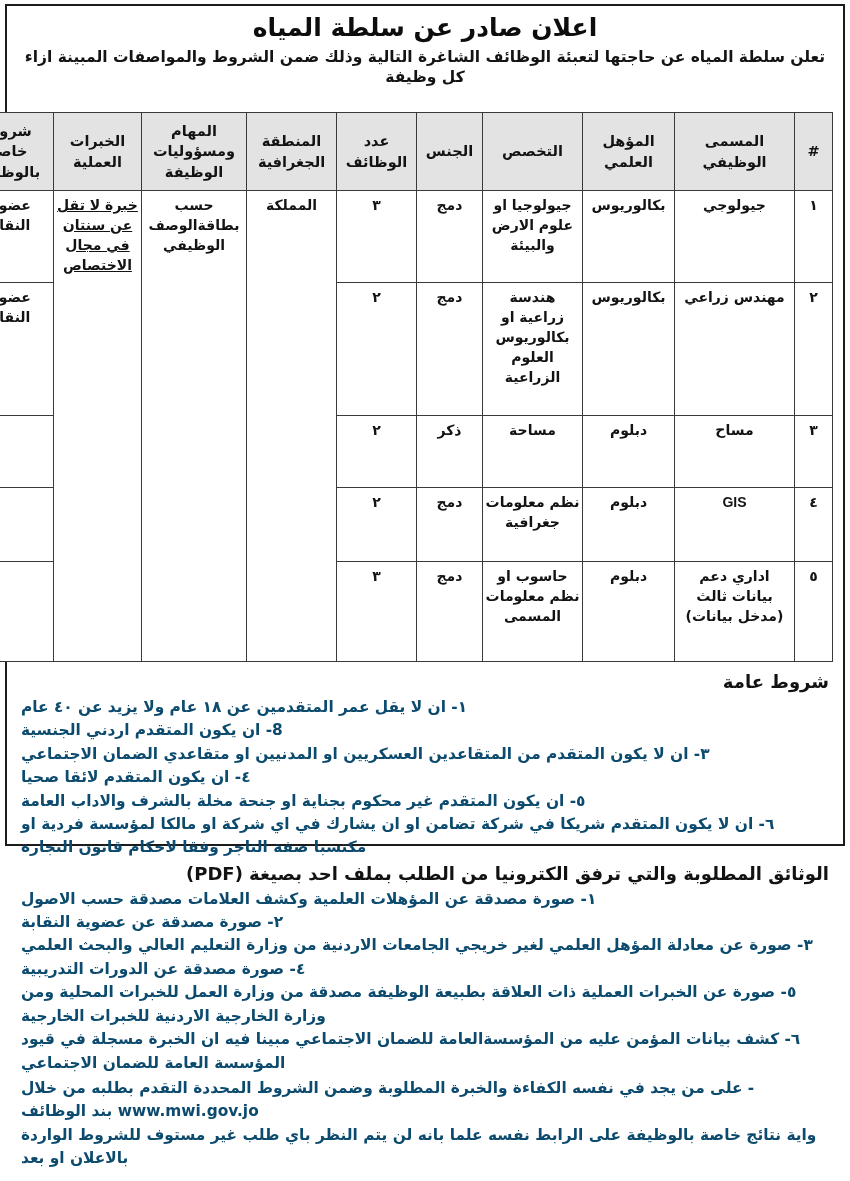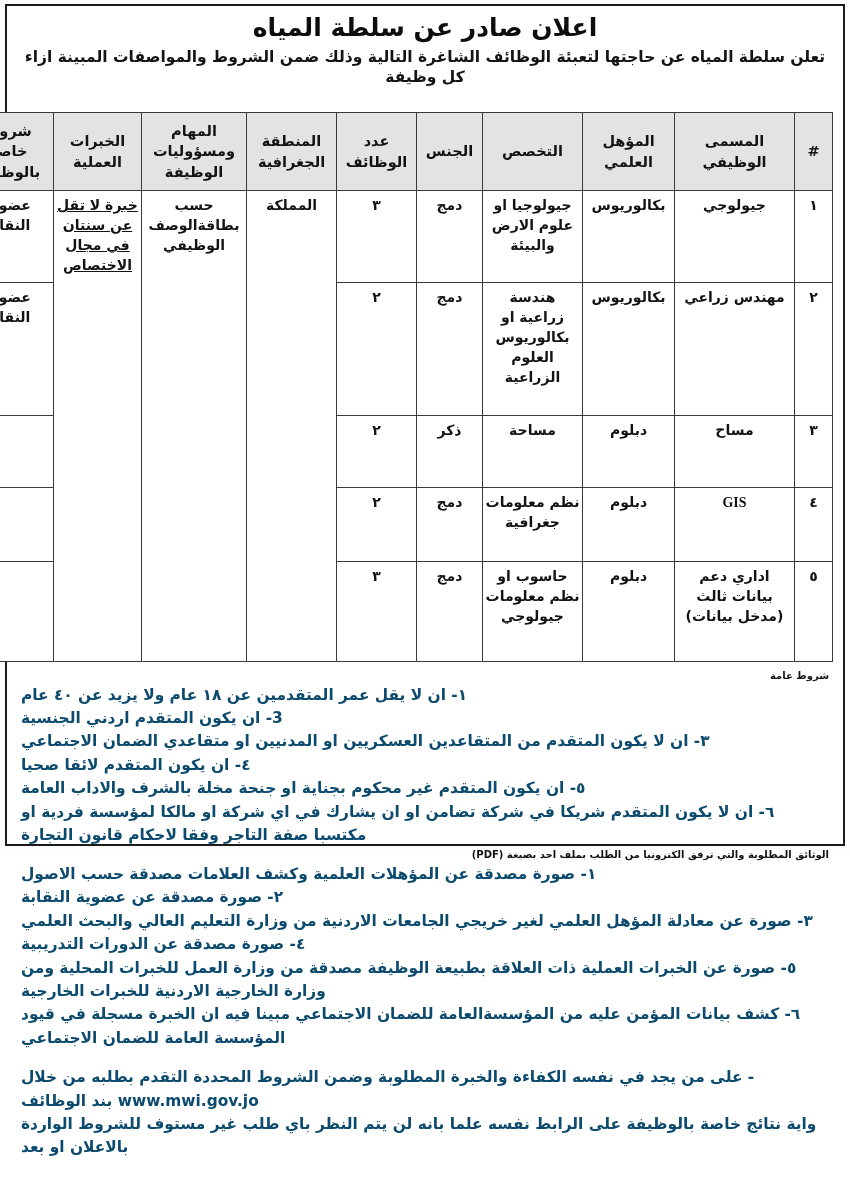--- a/index.html
+++ b/index.html
@@ -73,21 +73,21 @@
     font-size: 14.5px;
     height: 78px;
     vertical-align: middle;
     padding: 3px 2px;
   }
   table.jobs tbody td {
     background: #ffffff;
     font-weight: bold;
   }
   td.num, th.num { font-size: 14px; }
-  td.latin { font-family: Liberation Serif, serif; font-weight: normal; font-size: 15px; }
+  td.latin { font-family: Liberation Sans, sans-serif; font-weight: normal; font-size: 15px; }
 
   
   col.c-idx     { width: 38px; }
   col.c-title   { width: 120px; }
   col.c-degree  { width: 92px; }
   col.c-major   { width: 100px; }
   col.c-gender  { width: 66px; }
   col.c-count   { width: 80px; }
   col.c-region  { width: 90px; }
   col.c-duties  { width: 105px; }
@@ -101,24 +101,24 @@
   }
   .cond-line {
     text-align: left;
     font-size: 15.4px;
     font-weight: bold;
     line-height: 1.52;
     color: #0c4a6e;
     padding: 0;
     margin: 0;
   }
-  .cond-line.gap { margin-top: 16px; }
+  .cond-line.gap { margin-top: 2px; }
   .cond-head {
     text-align: right;
-    font-size: 10px;
+    font-size: 18px;
     font-weight: bold;
     line-height: 1.55;
     color: #121212;
   }
 </style>
 </head>
 <body>
 
 <div class="page">
   <div class="frame">
@@ -190,32 +190,32 @@
           <td>دبلوم</td>
           <td>نظم معلومات جغرافية</td>
           <td>دمج</td>
           <td class="num">٢</td>
           <td></td>
         </tr>
         <tr style="height:100px;">
           <td class="num">٥</td>
           <td>اداري دعم بيانات ثالث (مدخل بيانات)</td>
           <td>دبلوم</td>
-          <td>حاسوب او نظم معلومات جيولوجي</td>
+          <td>حاسوب او نظم معلومات المسمى</td>
           <td>دمج</td>
           <td class="num">٣</td>
           <td></td>
         </tr>
       </tbody>
     </table>
 
     <div class="conditions">
       <div class="cond-head">شروط عامة</div>
       <p class="cond-line">١- ان لا يقل عمر المتقدمين عن ١٨ عام ولا يزيد عن ٤٠ عام</p>
-      <p class="cond-line">3- ان يكون المتقدم اردني الجنسية</p>
+      <p class="cond-line">8- ان يكون المتقدم اردني الجنسية</p>
       <p class="cond-line">٣- ان لا يكون المتقدم من المتقاعدين العسكريين او المدنيين او متقاعدي الضمان الاجتماعي</p>
       <p class="cond-line">٤- ان يكون المتقدم لائقا صحيا</p>
       <p class="cond-line">٥- ان يكون المتقدم غير محكوم بجناية او جنحة مخلة بالشرف والاداب العامة</p>
       <p class="cond-line">٦- ان لا يكون المتقدم شريكا في شركة تضامن او ان يشارك في اي شركة او مالكا لمؤسسة فردية او مكتسبا صفة التاجر وفقا لاحكام قانون التجارة</p>
 
       <div class="cond-head gap">الوثائق المطلوبة والتي ترفق الكترونيا من الطلب بملف احد بصيغة (PDF)</div>
       <p class="cond-line">١- صورة مصدقة عن المؤهلات العلمية وكشف العلامات مصدقة حسب الاصول</p>
       <p class="cond-line">٢- صورة مصدقة عن عضوية النقابة</p>
       <p class="cond-line">٣- صورة عن معادلة المؤهل العلمي لغير خريجي الجامعات الاردنية من وزارة التعليم العالي والبحث العلمي</p>
       <p class="cond-line">٤- صورة مصدقة عن الدورات التدريبية</p>

